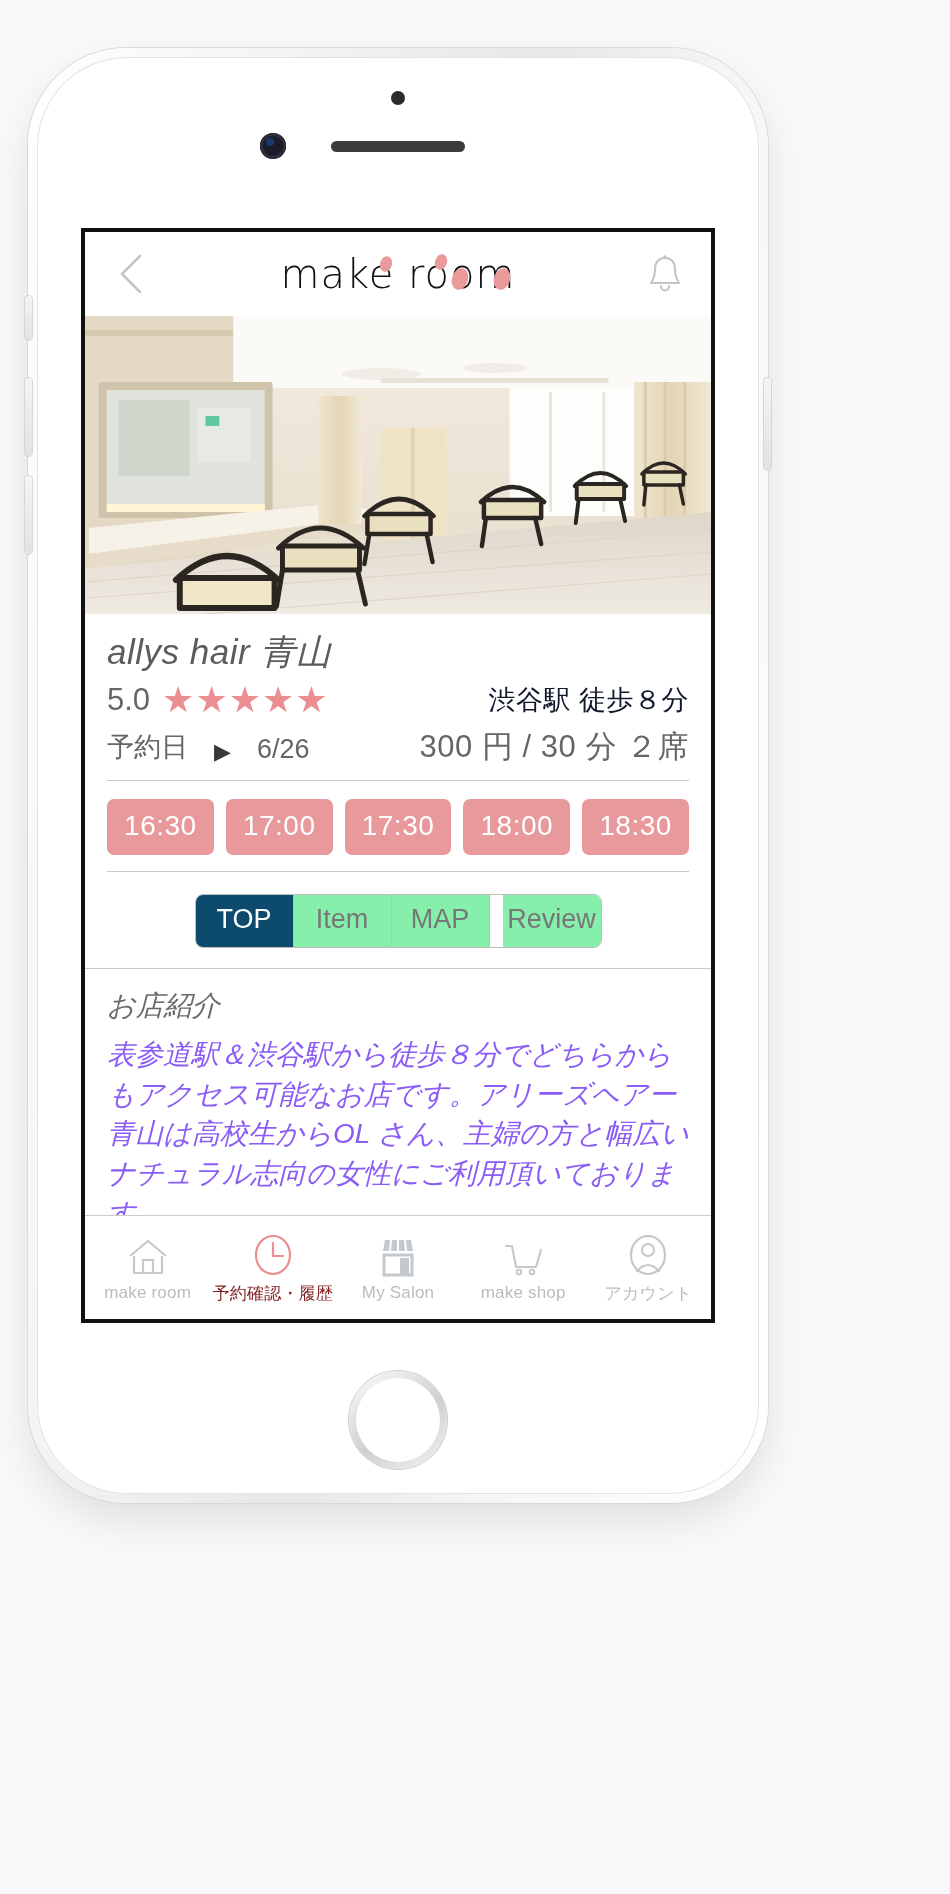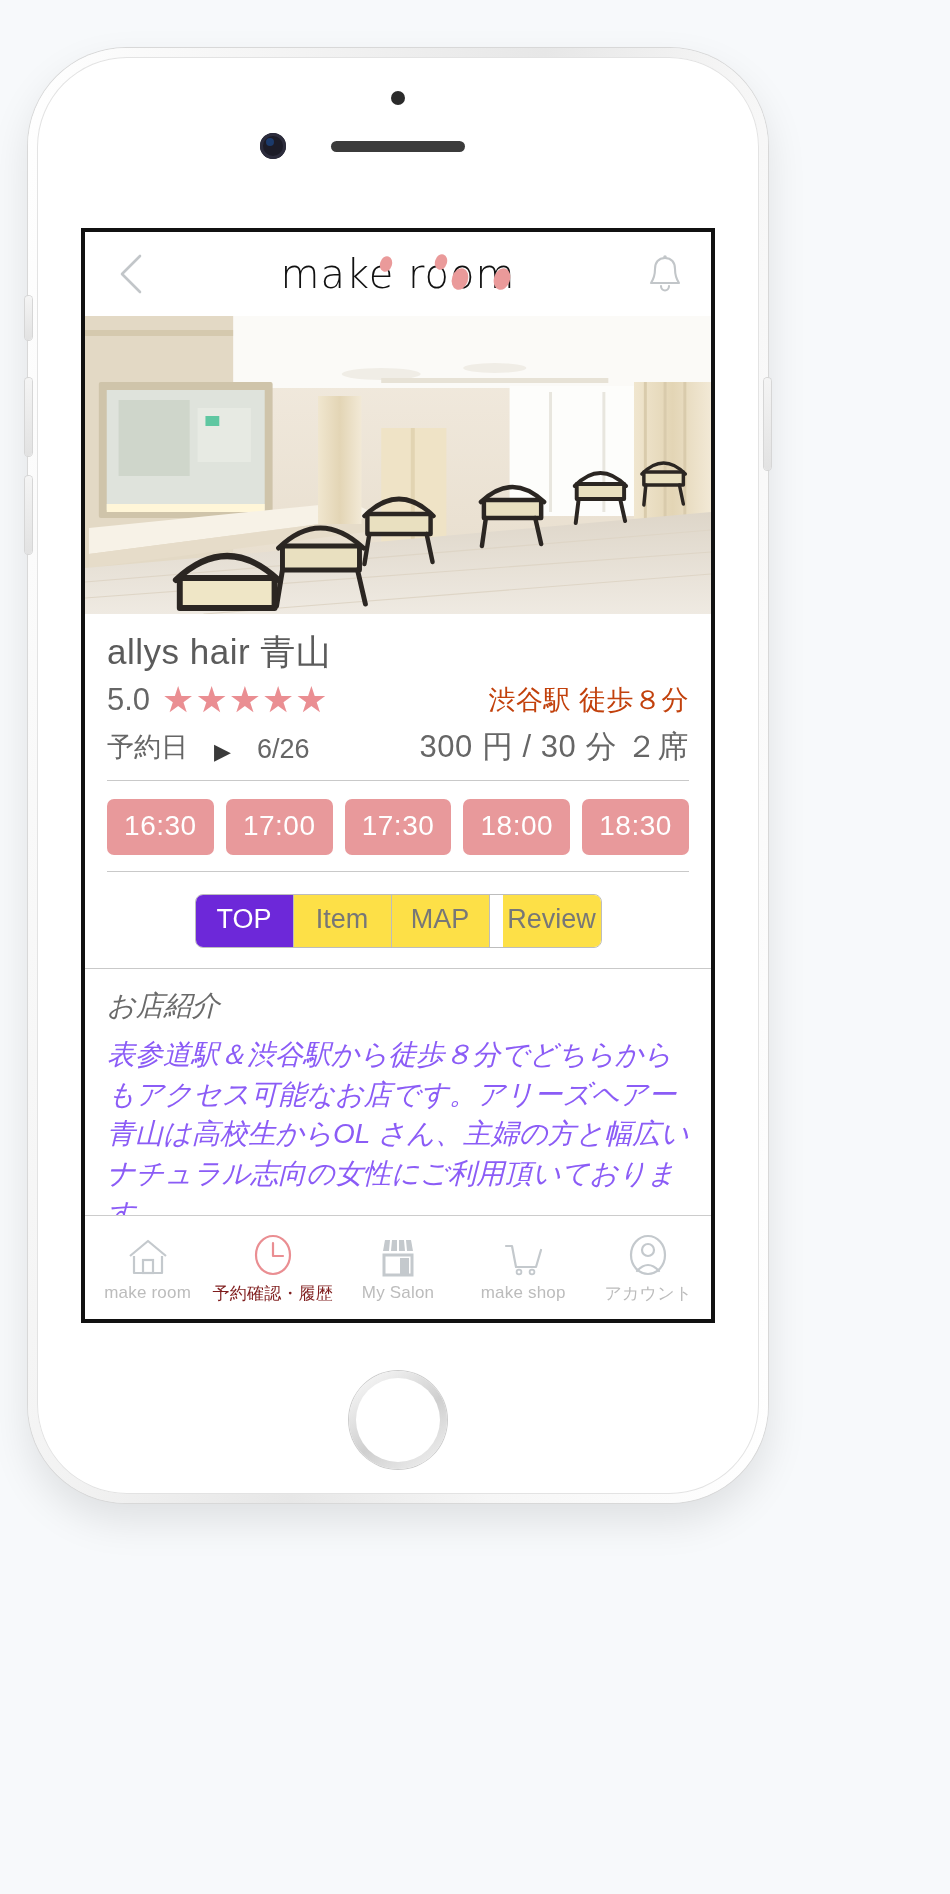--- a/index.html
+++ b/index.html
@@ -160,31 +160,32 @@
   .info {
     padding: 10px 22px 0 22px;
   }
   .salon-name {
     font-size: 35px;
     color: #5b5b5b;
     font-weight: 400;
     letter-spacing: 0.5px;
     line-height: 1.25;
     margin-top: 6px;
+    font-style: italic;
   }
   .row {
     display: flex;
     align-items: center;
     justify-content: space-between;
     margin-top: 8px;
   }
   .rating-wrap { display: flex; align-items: center; gap: 12px; }
   .rating-num { font-size: 31px; color: #666; }
   .stars { display: flex; gap: 1px; color: #ea8e92; font-size: 36px; line-height: 1; }
-  .access-text { font-size: 27px; color: #c2410c; letter-spacing: 0.5px; }
+  .access-text { font-size: 27px; color: #0f172a; letter-spacing: 0.5px; }
 
   .resv-label { font-size: 27px; color: #666; display: flex; align-items: flex-end; gap: 26px; }
   .tri { color: #3a3a3a; font-size: 22px; }
   .price-text { font-size: 31px; color: #666; letter-spacing: 0.5px; }
 
   .hr { height: 1px; background: #c9c9c9; margin: 12px 0 0 0; }
 
   
   .slots {
     display: flex;
@@ -216,26 +217,26 @@
     border: 1px solid #bdbdbd;
     border-radius: 8px;
     overflow: hidden;
   }
   .tab {
     font-size: 27px;
     color: #777;
     padding: 9px 0 12px 0;
     min-width: 98px;
     text-align: center;
-    background: #fde047;
+    background: #86efac;
     border-right: 1px solid #bdbdbd;
     cursor: pointer;
   }
   .tab:last-child { border-right: none; margin-left: 13px; }
-  .tab.active { background: #6d28d9; color: #ffffff; }
+  .tab.active { background: #0c4a6e; color: #ffffff; }
 
   .hr3 { height: 1px; background: #c9c9c9; }
 
   
   .desc {
     padding: 18px 22px 0 22px;
     flex: 1;
     overflow: hidden;
     font-style: italic;
   }

